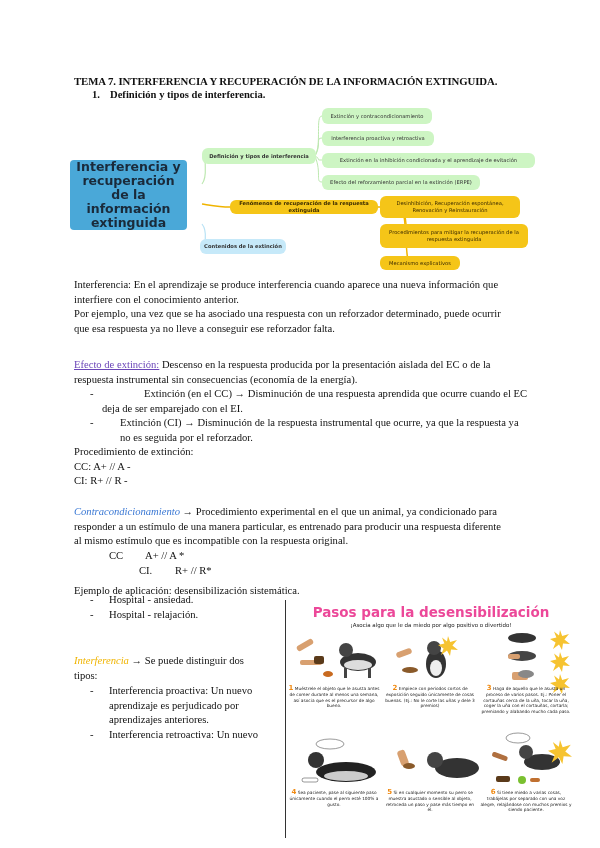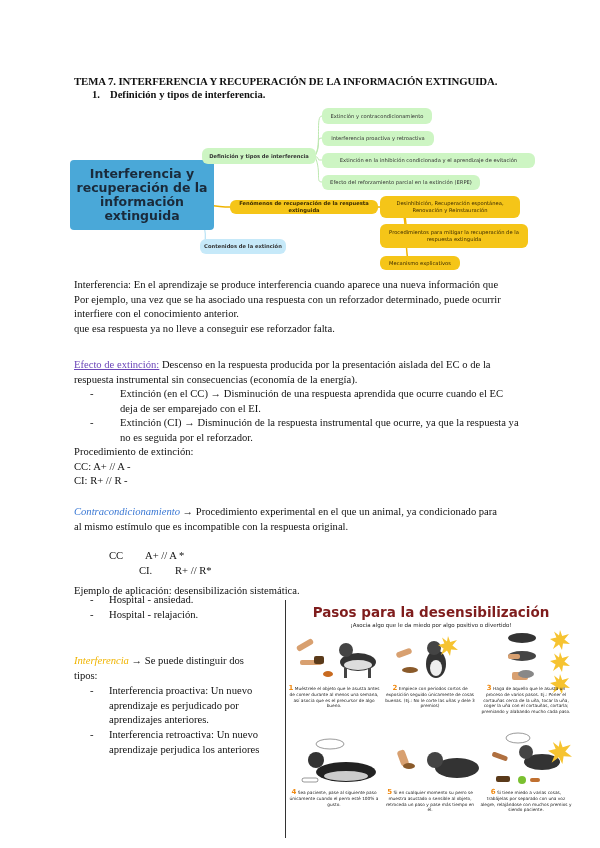--- a/index.html
+++ b/index.html
@@ -8,38 +8,38 @@
   .page { position:absolute; left:0; top:0; width:600px; height:848px; }
   .t { position:absolute; font-size:10.6px; line-height:14px; white-space:nowrap; }
   .title { left:74px; top:74px; font-weight:bold; font-size:10.8px; letter-spacing:-0.1px; }
   .sub { left:92px; top:88px; font-weight:bold; font-size:10.6px; }
   .sub .num { display:inline-block; width:18px; }
   
   .mm { position:absolute; left:70px; top:104px; width:490px; height:170px; }
   .node { position:absolute; border-radius:6px; font-family:"DejaVu Sans", sans-serif;
           font-size:5.2px; color:#333; display:flex; align-items:center; justify-content:center;
           text-align:center; line-height:7px; padding:0 4px; box-sizing:border-box; }
-  .root { left:0; top:56px; width:144px; height:70px; background:#4aa8d8; color:#1a2a3a;
+  .root { left:0; top:56px; width:117px; height:70px; background:#4aa8d8; color:#1a2a3a;
           font-size:12.5px; line-height:14px; font-weight:bold; border-radius:4px; }
   .green { background:#cdf5c3; }
   .yellow { background:#f5c518; color:#3a2a00; }
   .blue { background:#c6e9f9; }
   .b { font-weight:bold; }
   svg.lines { position:absolute; left:0; top:0; }
   
   .p { position:absolute; left:74px; font-size:10.6px; line-height:14.6px; }
   .ul { text-decoration:underline; color:#6b46b8; }
   .blue-it { font-style:italic; color:#3a78d4; }
   .yel-it { font-style:italic; color:#f0b400; }
   .bullet { position:absolute; font-size:10.6px; line-height:14.6px; }
   .dash { position:absolute; left:90px; }
   
   .img { position:absolute; left:285px; top:600px; width:290px; height:238px; background:#fff;
          border-left:1px solid #333; overflow:hidden; }
-  .img-title { position:absolute; left:0; width:290px; top:4px; text-align:center; color:#7f1d1d;
+  .img-title { position:absolute; left:0; width:290px; top:4px; text-align:center; color:#ec4899;
                font-family:"DejaVu Sans", sans-serif; font-weight:bold; font-size:13.5px; }
   .img-sub { position:absolute; left:0; width:290px; top:22px; text-align:center;
              font-family:"DejaVu Sans", sans-serif; font-size:5.5px; color:#222; }
   .step { position:absolute; width:92px; font-family:"DejaVu Sans", sans-serif; font-size:4.3px;
           line-height:5.8px; text-align:center; color:#222; white-space:normal; }
   .step .n { color:#f08a12; font-weight:bold; font-size:7px; }
   .burst { position:absolute; width:20px; height:20px; background:#f6c330;
            clip-path:polygon(50% 0,61% 30%,95% 20%,72% 48%,100% 70%,65% 68%,60% 100%,45% 72%,15% 95%,28% 62%,0 45%,32% 38%,20% 8%,45% 28%); }
   .dog { position:absolute; }
 </style>
@@ -78,47 +78,48 @@
     <div class="node yellow b" style="left:160px;top:96px;width:148px;height:14px;">Fenómenos de recuperación de la respuesta extinguida</div>
     <div class="node yellow" style="left:310px;top:92px;width:140px;height:22px;">Desinhibición, Recuperación espontánea, Renovación y Reinstauración</div>
     <div class="node yellow" style="left:310px;top:120px;width:148px;height:24px;">Procedimientos para mitigar la recuperación de la respuesta extinguida</div>
     <div class="node yellow" style="left:310px;top:152px;width:80px;height:14px;">Mecanismo explicativos</div>
 
     <div class="node blue b" style="left:130px;top:135px;width:86px;height:15px;">Contenidos de la extinción</div>
   </div>
 
   <div class="p" style="top:278px;">
     <div>Interferencia: En el aprendizaje se produce interferencia cuando aparece una nueva información que</div>
+    <div>interfiere con el conocimiento anterior.</div>
     <div>Por ejemplo, una vez que se ha asociado una respuesta con un reforzador determinado, puede ocurrir</div>
-    <div>interfiere con el conocimiento anterior.</div>
     <div>que esa respuesta ya no lleve a conseguir ese reforzador falta.</div>
   </div>
 
   <div class="p" style="top:358px;">
     <div><span class="ul">Efecto de extinción:</span><span> Descenso en la respuesta producida por la presentación aislada del EC o de la</span></div>
     <div>respuesta instrumental sin consecuencias (economía de la energía).</div>
   </div>
   <div class="bullet" style="top:387px;left:74px;width:460px;">
     <span class="dash" style="left:16px;">-</span>
-    <div style="margin-left:46px;">Extinción (en el CC) → Disminución de una respuesta aprendida que ocurre cuando el EC</div>
-    <div style="margin-left:46px;">deja de ser emparejado con el EI.</div>
+    <div style="margin-left:70px;">Extinción (en el CC) → Disminución de una respuesta aprendida que ocurre cuando el EC</div>
+    <div style="margin-left:28px;">deja de ser emparejado con el EI.</div>
   </div>
   <div class="bullet" style="top:416px;left:74px;width:460px;">
     <span class="dash" style="left:16px;">-</span>
     <div style="margin-left:46px;">Extinción (CI) → Disminución de la respuesta instrumental que ocurre, ya que la respuesta ya</div>
     <div style="margin-left:46px;">no es seguida por el reforzador.</div>
   </div>
   <div class="p" style="top:445px;">
     <div>Procedimiento de extinción:</div>
     <div>CC: A+ // A -</div>
     <div>CI: R+ // R -</div>
   </div>
 
   <div class="p" style="top:505px;">
     <div><span class="blue-it">Contracondicionamiento</span><span> → Procedimiento experimental en el que un animal, ya condicionado para</span></div>
+    <div>responder a un estímulo de una manera particular, es entrenado para producir una respuesta diferente</div>
     <div>al mismo estímulo que es incompatible con la respuesta original.</div>
   </div>
   <div class="p" style="top:549px;left:109px;">
     <span style="display:inline-block;width:36px;">CC</span><span>A+ // A *</span>
   </div>
   <div class="p" style="top:564px;left:109px;">
     <span style="display:inline-block;width:36px;margin-left:30px;">CI.</span><span>R+ // R*</span>
   </div>
   <div class="p" style="top:578px;margin-top:6px;">Ejemplo de aplicación: desensibilización sistemática.</div>
   <div class="bullet" style="top:593px;left:74px;">
@@ -136,21 +137,20 @@
   </div>
   <div class="bullet" style="top:684px;left:74px;">
     <span class="dash" style="left:16px;">-</span>
     <div style="margin-left:35px;">Interferencia proactiva: Un nuevo</div>
     <div style="margin-left:35px;">aprendizaje es perjudicado por</div>
     <div style="margin-left:35px;">aprendizajes anteriores.</div>
   </div>
   <div class="bullet" style="top:728px;left:74px;">
     <span class="dash" style="left:16px;">-</span>
     <div style="margin-left:35px;">Interferencia retroactiva: Un nuevo</div>
-    <div style="margin-left:35px;">aprendizaje perjudica los anteriores</div>
   </div>
 
   <div class="img">
     <div class="img-title">Pasos para la desensibilización</div>
     <div class="img-sub">¡Asocia algo que le da miedo por algo positivo o divertido!</div>
 
     <svg class="dog" style="left:6px;top:34px;" width="90" height="45">
       <rect x="4" y="8" width="18" height="6" rx="3" fill="#d8a070" transform="rotate(-30 13 11)"></rect>
       <rect x="8" y="26" width="22" height="5" rx="2" fill="#d8a070"></rect>
       <rect x="22" y="22" width="10" height="8" rx="2" fill="#5a3a1a"></rect>

